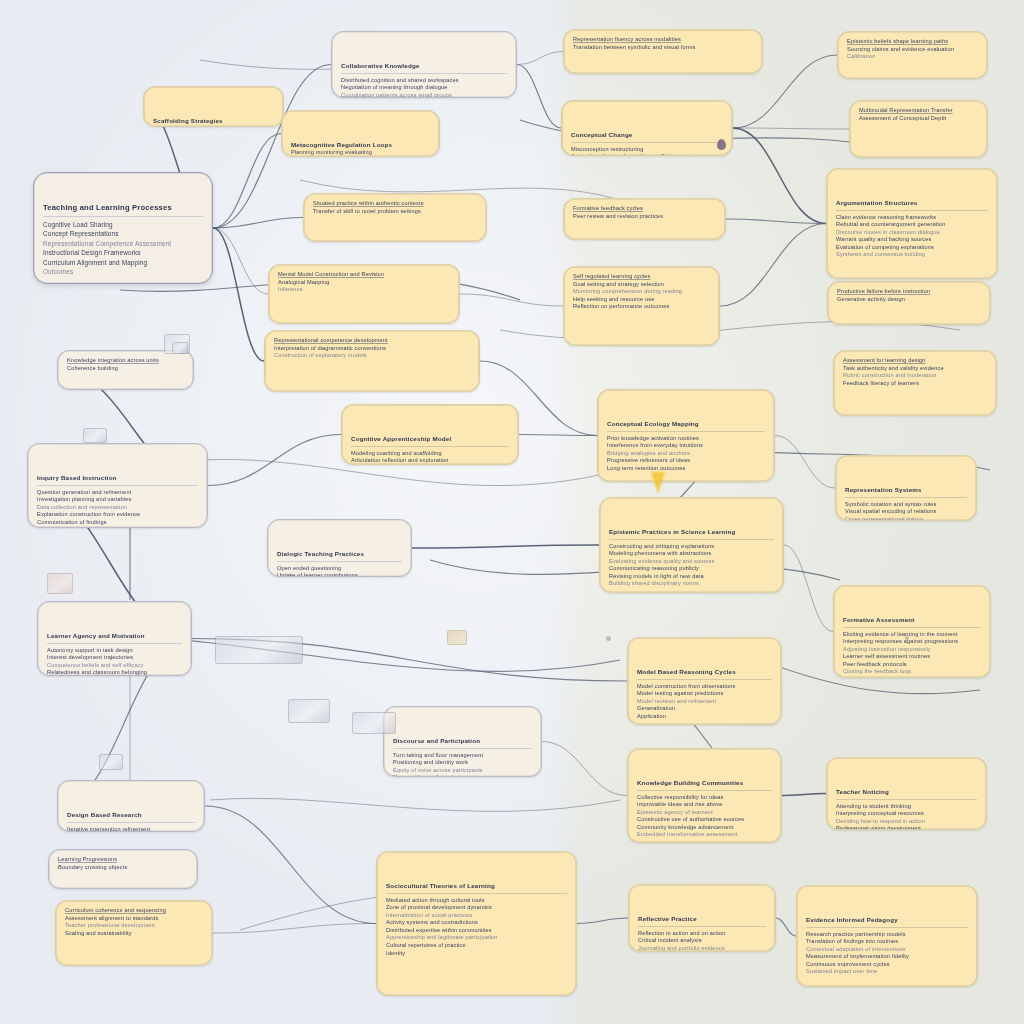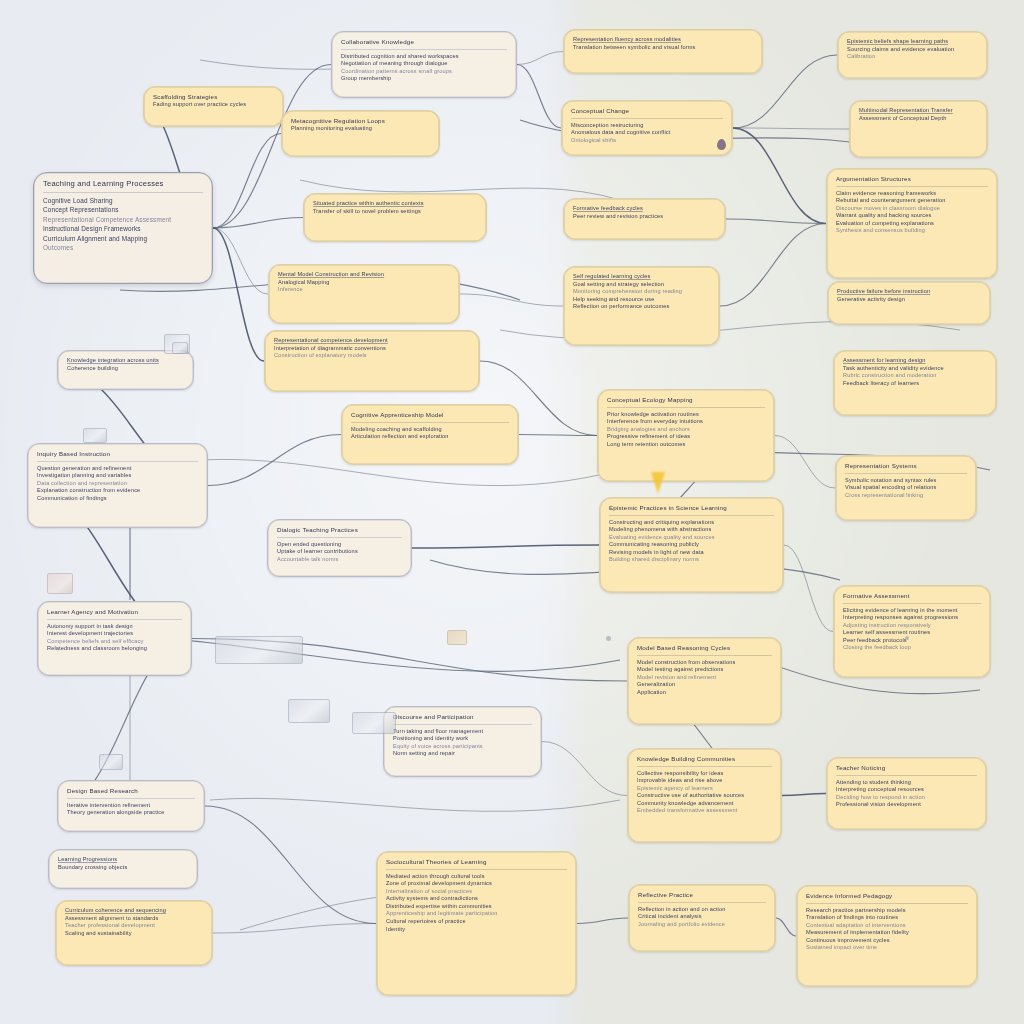--- a/index.html
+++ b/index.html
@@ -28,23 +28,23 @@
   
   .node{position:absolute;box-sizing:border-box;border-radius:12px;
     padding:6px 9px 7px 9px;overflow:hidden;
     box-shadow:0 1px 2px rgba(60,60,80,.13), 0 0 0 .6px rgba(120,120,150,.30) inset;
     filter:blur(.35px);}
   .node.cream{background:#f6efe4;border:1px solid #b9bcc8;}
   .node.yellow{background:#fbe8b5;border:1px solid #dfd0a2;}
   .node.root{background:#f5eee4;border:1px solid #9aa1b4;border-radius:14px;
     box-shadow:0 2px 5px rgba(60,60,80,.18), 0 0 0 .6px rgba(120,120,150,.35) inset;}
 
-  .nhead{font-size:6.2px;line-height:8px;color:#2f3550;font-weight:normal;
+  .nhead{font-size:6.2px;line-height:8px;color:#2f3550;font-weight:bold;
     letter-spacing:.2px;white-space:nowrap;overflow:hidden;text-overflow:clip;
-    filter:blur(.75px);}
+    filter:blur(.75px);margin-top:24px;}
   .node.root .nhead{font-size:7.6px;line-height:10px;}
   .nrule{height:1px;background:#b2aa93;opacity:.55;margin:2.5px 0 3px 0;}
   .node.cream .nrule,.node.pale .nrule,.node.root .nrule{background:#aab0bf;}
   .nline{font-size:5.6px;line-height:7.6px;color:#3a4060;white-space:nowrap;
     overflow:hidden;letter-spacing:.15px;filter:blur(.7px);}
   .nline.dim{color:#6b7191;opacity:.85;}
   .nline.und{text-decoration:underline;text-decoration-color:rgba(70,80,120,.5);}
   .node.root .nline{font-size:6.4px;line-height:9.5px;}
 
   

